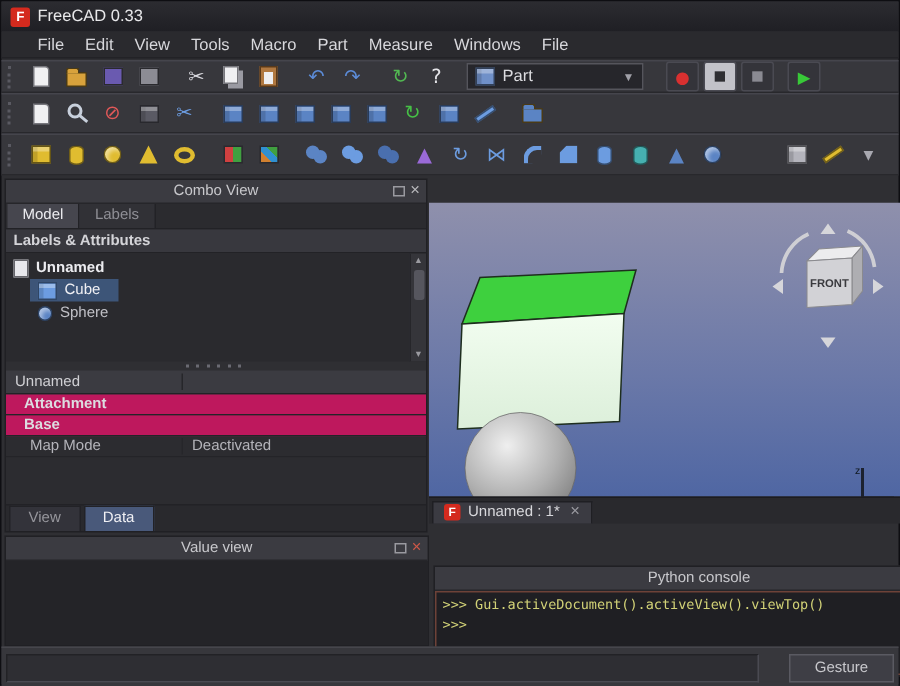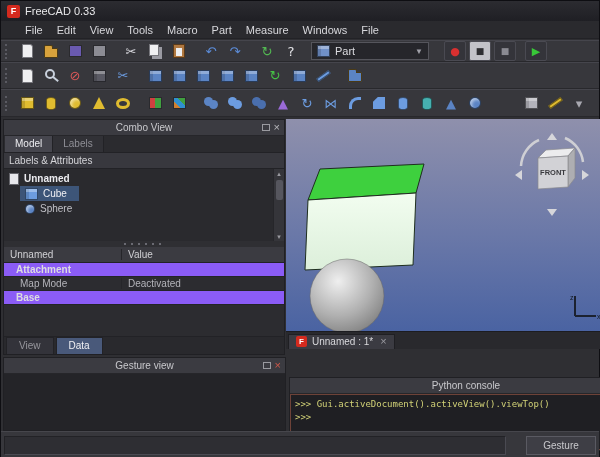--- a/index.html
+++ b/index.html
@@ -50,43 +50,43 @@
 
 .combo{position:absolute;left:2px;top:118px;width:282px;height:236px;background:#2f2f33;border:1px solid #202024;display:flex;flex-direction:column}
 .panel-header{height:16px;flex:0 0 16px;background:#3b3b41;display:flex;align-items:center;justify-content:center;color:#c8c8cc;font-size:10px;position:relative;border-bottom:1px solid #26262a}
 .hicons{position:absolute;right:4px;top:0;bottom:0;display:flex;gap:4px;align-items:center}
 .float-ic{width:8px;height:7px;border:1px solid #9a9aa0;display:inline-block}
 .close-ic{font-size:11px;line-height:1;color:#b8b8bc}
 .close-ic.red{color:#d05848}
 .combo-tabs{height:17px;flex:0 0 17px;display:flex;background:#2b2b2f;border-bottom:1px solid #222226;padding-left:1px}
 .ctab{padding:0 10px;font-size:10px;line-height:16px;color:#8f8f96;background:#313136;border-right:1px solid #222226}
 .ctab.active{background:#46464e;color:#ececf0}
-.tree-header{height:16px;flex:0 0 16px;background:#38383e;border-bottom:1px solid #222226;color:#d4d4d8;font-size:10px;font-weight:normal;display:flex;align-items:center;padding-left:5px}
+.tree-header{height:16px;flex:0 0 16px;background:#38383e;border-bottom:1px solid #222226;color:#d4d4d8;font-size:10px;font-weight:bold;display:flex;align-items:center;padding-left:5px}
 .tree{height:72px;flex:0 0 72px;background:#2a2a2e;position:relative;padding-top:2px;overflow:hidden}
 .trow{display:flex;align-items:center;gap:5px;height:15px;padding-left:5px;font-size:10px;color:#c0c0c6;width:fit-content;padding-right:12px}
 .trow.indent{margin-left:16px}
 .trow.selected{background:#3d5578;color:#f0f0f4}
 .t-page{width:10px;height:12px;background:#e8e8ec;border:1px solid #66666c;display:inline-block}
 .tlabel.doc{color:#ececf0;font-weight:bold}
 .vscroll{position:absolute;top:0;right:0;bottom:0;width:11px;background:#35353a;border-left:1px solid #26262a;display:flex;flex-direction:column;align-items:center;font-size:7px;color:#9a9aa0}
 .vthumb{width:7px;height:20px;background:#56565e;border-radius:2px;margin:2px 0}
 .sarr{line-height:9px}
 .sarr.down{margin-top:auto}
 .splitter{height:6px;flex:0 0 6px;background:#2f2f33;background-image:repeating-linear-gradient(90deg,#6a6a72 0 2px,transparent 2px 7px);background-size:40px 2px;background-position:center;background-repeat:no-repeat}
 .phead{display:flex;height:16px;flex:0 0 16px;background:#3b3b41;border-bottom:1px solid #222226;font-size:10px;color:#d0d0d4;align-items:center}
 .pc1{width:118px;flex:0 0 118px;padding-left:6px;border-right:1px solid #26262a;overflow:hidden;white-space:nowrap}
 .pc2{flex:1;padding-left:6px;overflow:hidden;white-space:nowrap}
 .prow{display:flex;height:14px;flex:0 0 14px;align-items:center;background:#2c2c30;border-bottom:1px solid #242428;font-size:10px;color:#b4b4ba}
-.prow.group{background:#8b5cf6;color:#dcdce0;font-weight:bold;padding-left:12px}
+.prow.group{background:#be185d;color:#dcdce0;font-weight:bold;padding-left:12px}
 .prop-empty{flex:1;background:#2c2c30}
 .cbt{height:18px;flex:0 0 18px;display:flex;align-items:flex-end;background:#29292d;border-top:1px solid #222226;padding-left:2px;gap:2px}
 .btab{font-size:10px;color:#96969c;background:#33333a;padding:2px 12px 3px;border:1px solid #222226;border-bottom:none}
 .btab.active{background:#49597a;color:#f0f0f4}
 
-.viewport{position:absolute;left:285px;top:118px;width:290px;height:212px}
+.viewport{position:absolute;left:285px;top:134px;width:290px;height:212px}
 .doctab-bar{position:absolute;left:285px;top:330px;width:315px;height:18px;background:#29292d;border-top:1px solid #1c1c20;display:flex;align-items:flex-end}
 .doctab{display:flex;align-items:center;gap:5px;background:#3b3b42;border:1px solid #1f1f23;border-bottom:none;padding:1px 7px 2px;font-size:10px;color:#d8d8dc;margin-left:2px}
 .tab-close{color:#9a9aa0;font-size:11px;line-height:1;margin-left:2px}
 
 .report{position:absolute;left:2px;top:356px;width:283px;height:74px;background:#2a2a2e;border:1px solid #202024}
 .rbody{position:absolute;left:0;right:0;top:16px;bottom:0;background:#242428}
 .pycon{position:absolute;left:288px;top:376px;width:354px;height:74px;background:#2a2a2e;border:1px solid #202024}
 .pybody{position:absolute;left:0;right:0;top:16px;bottom:0;background:#1f1f23;border:1px solid #6e4238;font-family:"DejaVu Sans Mono",monospace;font-size:9px;color:#d2d277;padding:3px 4px 0 4px;overflow:hidden}
 .pyline{white-space:pre;line-height:13px}
 
@@ -331,31 +331,30 @@
       </div>
       <div class="vscroll">
         <span class="sarr">▴</span>
         <span class="vthumb"></span>
         <span class="sarr down">▾</span>
       </div>
     </div>
     <div class="splitter"></div>
     <div class="phead">
       <span class="pc1">Unnamed</span>
-      <span class="pc2">Value</span>
     </div>
     <div class="prow group">
       <span>Attachment</span>
+    </div>
+    <div class="prow group">
+      <span>Base</span>
     </div>
     <div class="prow">
       <span class="pc1" style="padding-left:16px">Map Mode</span>
       <span class="pc2">Deactivated</span>
-    </div>
-    <div class="prow group">
-      <span>Base</span>
     </div>
     <div class="prop-empty"></div>
     <div class="cbt">
       <span class="btab">View</span>
       <span class="btab active">Data</span>
     </div>
   </div>
 
   <div class="viewport">
     <svg width="315" height="212" viewBox="0 0 315 212">
@@ -405,21 +404,21 @@
   <div class="doctab-bar">
     <div class="doctab">
       <span class="fc-logo small">F</span>
       <span>Unnamed : 1*</span>
       <span class="tab-close">×</span>
     </div>
   </div>
 
   <div class="report">
     <div class="panel-header">
-      <span>Gesture view</span>
+      <span>Value view</span>
       <span class="hicons">
         <span class="float-ic"></span>
         <span class="close-ic red">×</span>
       </span>
     </div>
     <div class="rbody"></div>
   </div>
 
   <div class="pycon">
     <div class="panel-header">

